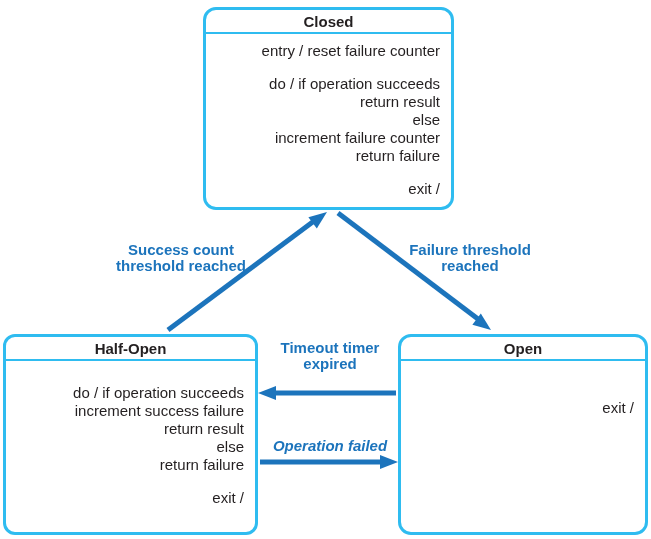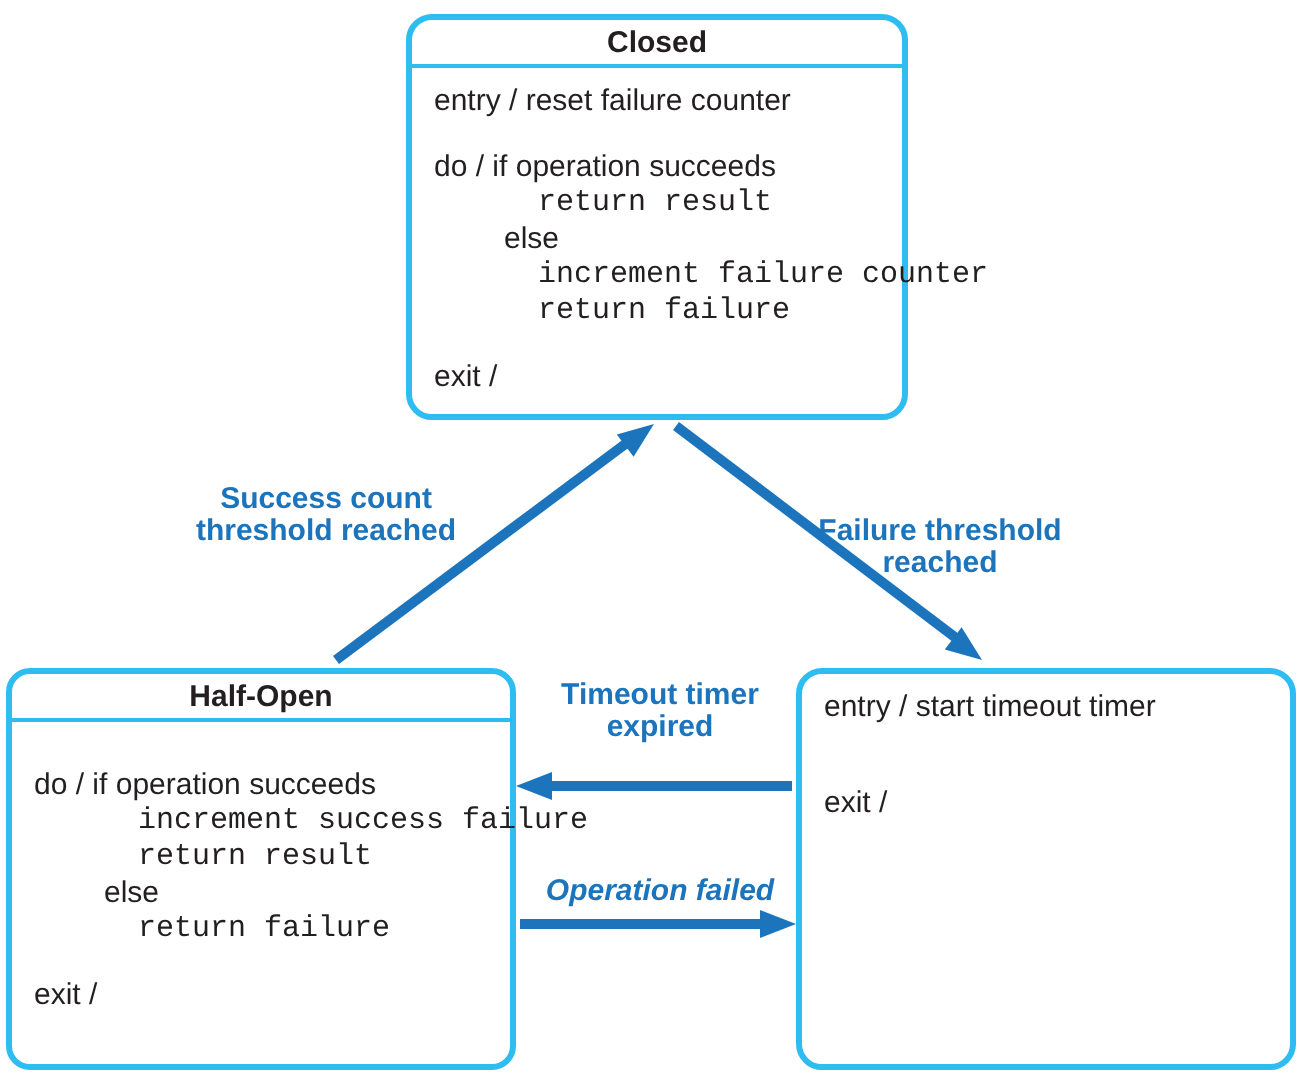--- a/index.html
+++ b/index.html
@@ -26,41 +26,42 @@
     font-size: 15px;
     font-weight: bold;
     text-align: center;
     padding: 3px 0 2px 0;
     border-bottom: 2px solid var(--box_border, #2fbcf0);
     color: var(--text, #231f20);
   }
   .state-body {
     padding: 8px 11px;
     font-size: 15px;
+    text-align: right;
   }
   .line {
     line-height: 18px;
     min-height: 15px;
     white-space: pre;
     color: var(--text, #231f20);
   }
   .indent-0 { padding-left: 0; }
   .indent-1 { padding-left: 35px; }
-  .indent-2 { padding-left: 52px; font-family: Liberation Mono, monospace; }
+  .indent-2 { padding-left: 52px; }
   .transition-label {
     position: absolute;
     font-size: 15px;
     font-weight: bold;
     line-height: 16px;
     text-align: center;
     color: var(--label, #1c74bc);
     white-space: pre-line;
   }
-  .label-success   { left: 78px;  top: 242px; width: 170px; }
-  .label-failure   { left: 385px; top: 258px; width: 170px; }
+  .label-success   { left: 96px;  top: 242px; width: 170px; }
+  .label-failure   { left: 385px; top: 242px; width: 170px; }
   .label-timeout   { left: 262px; top: 340px; width: 136px; }
   .label-operation { left: 262px; top: 438px; width: 136px; font-style: italic; }
   .arrow-layer {
     position: absolute;
     left: 0; top: 0;
     width: 651px; height: 539px;
     pointer-events: none;
   }
 </style>
 </head>
@@ -91,22 +92,22 @@
         <div class="line indent-2">increment success failure</div>
         <div class="line indent-2">return result</div>
         <div class="line indent-1">else</div>
         <div class="line indent-2">return failure</div>
         <div class="line indent-0"></div>
         <div class="line indent-0">exit /</div>
       </div>
   </div>
 
   <div class="state-box open">
+    <div class="state-title">Open</div>
     <div class="state-body">
-        <div class="line indent-0">entry / start timeout timer</div>
         <div class="line indent-0"></div>
         <div class="line indent-0"></div>
         <div class="line indent-0">exit /</div>
       </div>
   </div>
 
   <div class="transition-label label-success">Success count
 threshold reached</div>
   <div class="transition-label label-failure">Failure threshold
 reached</div>

